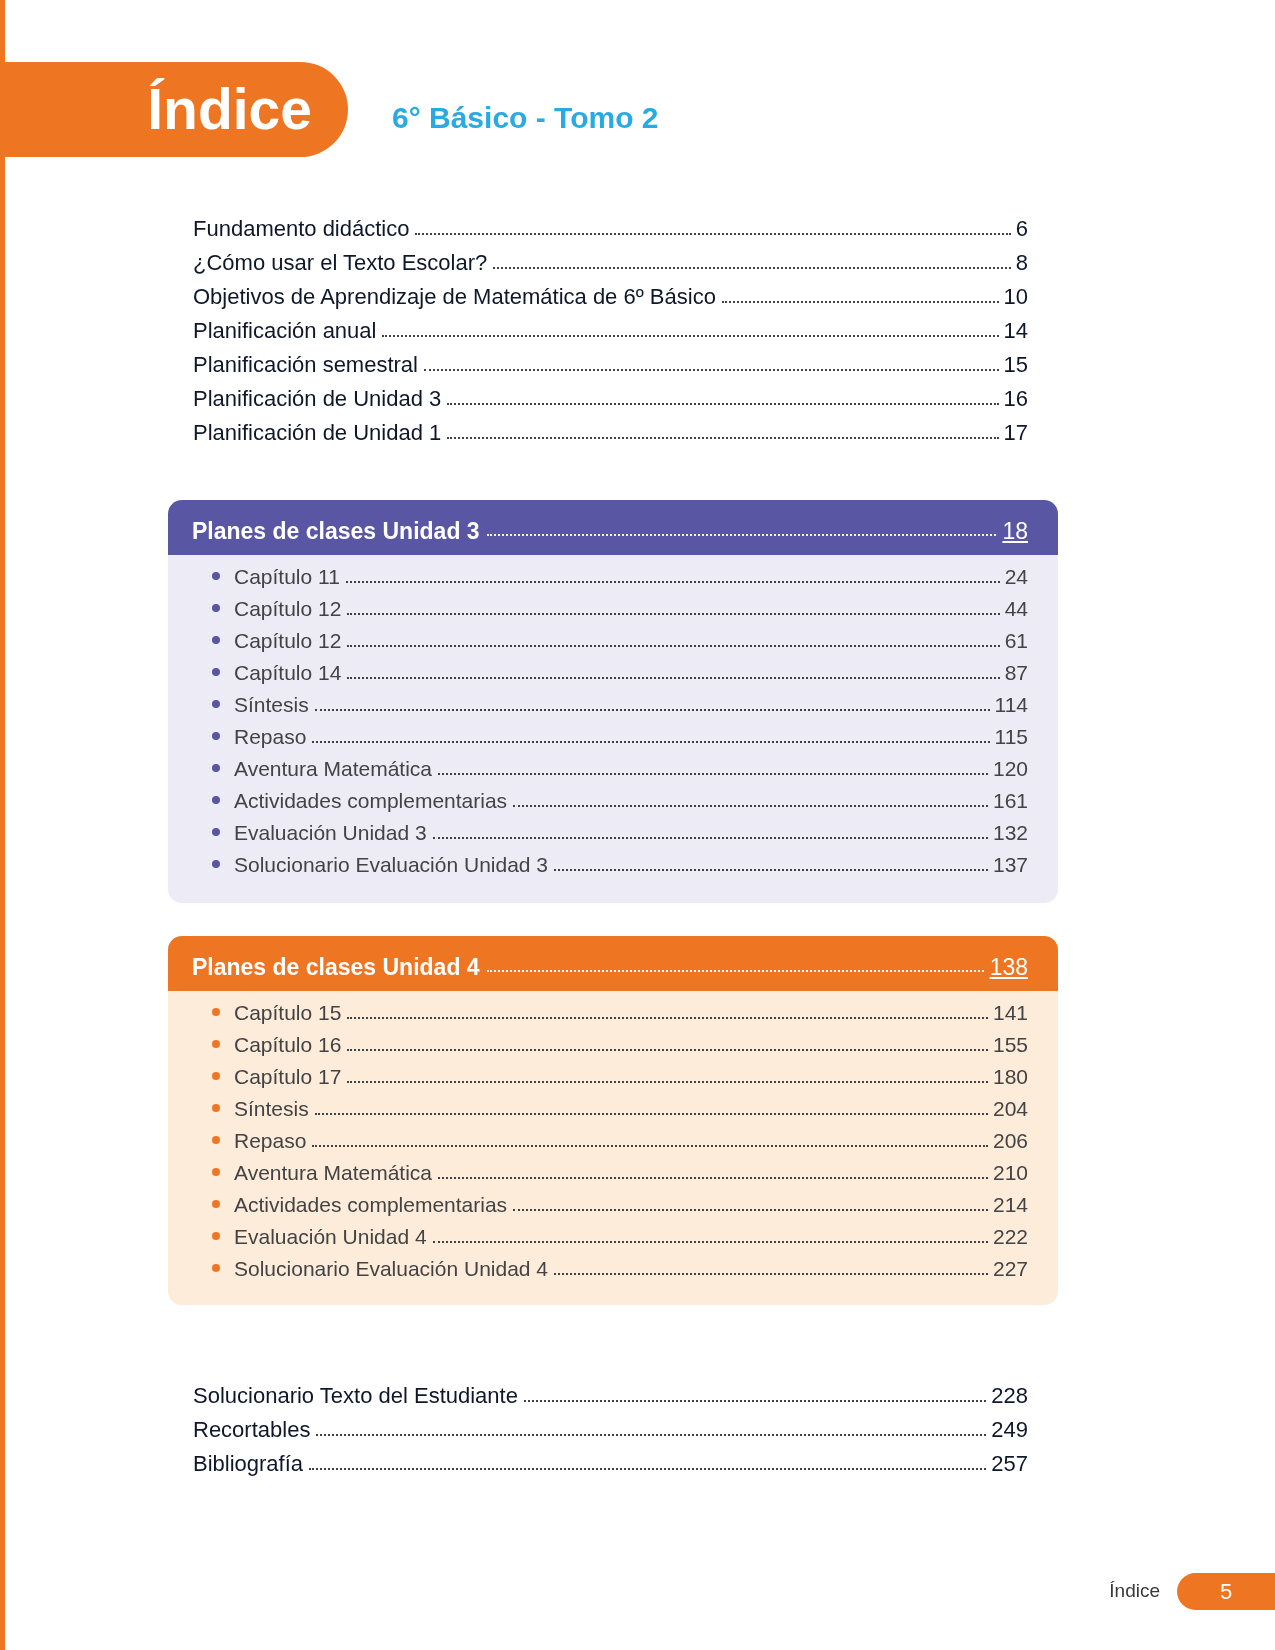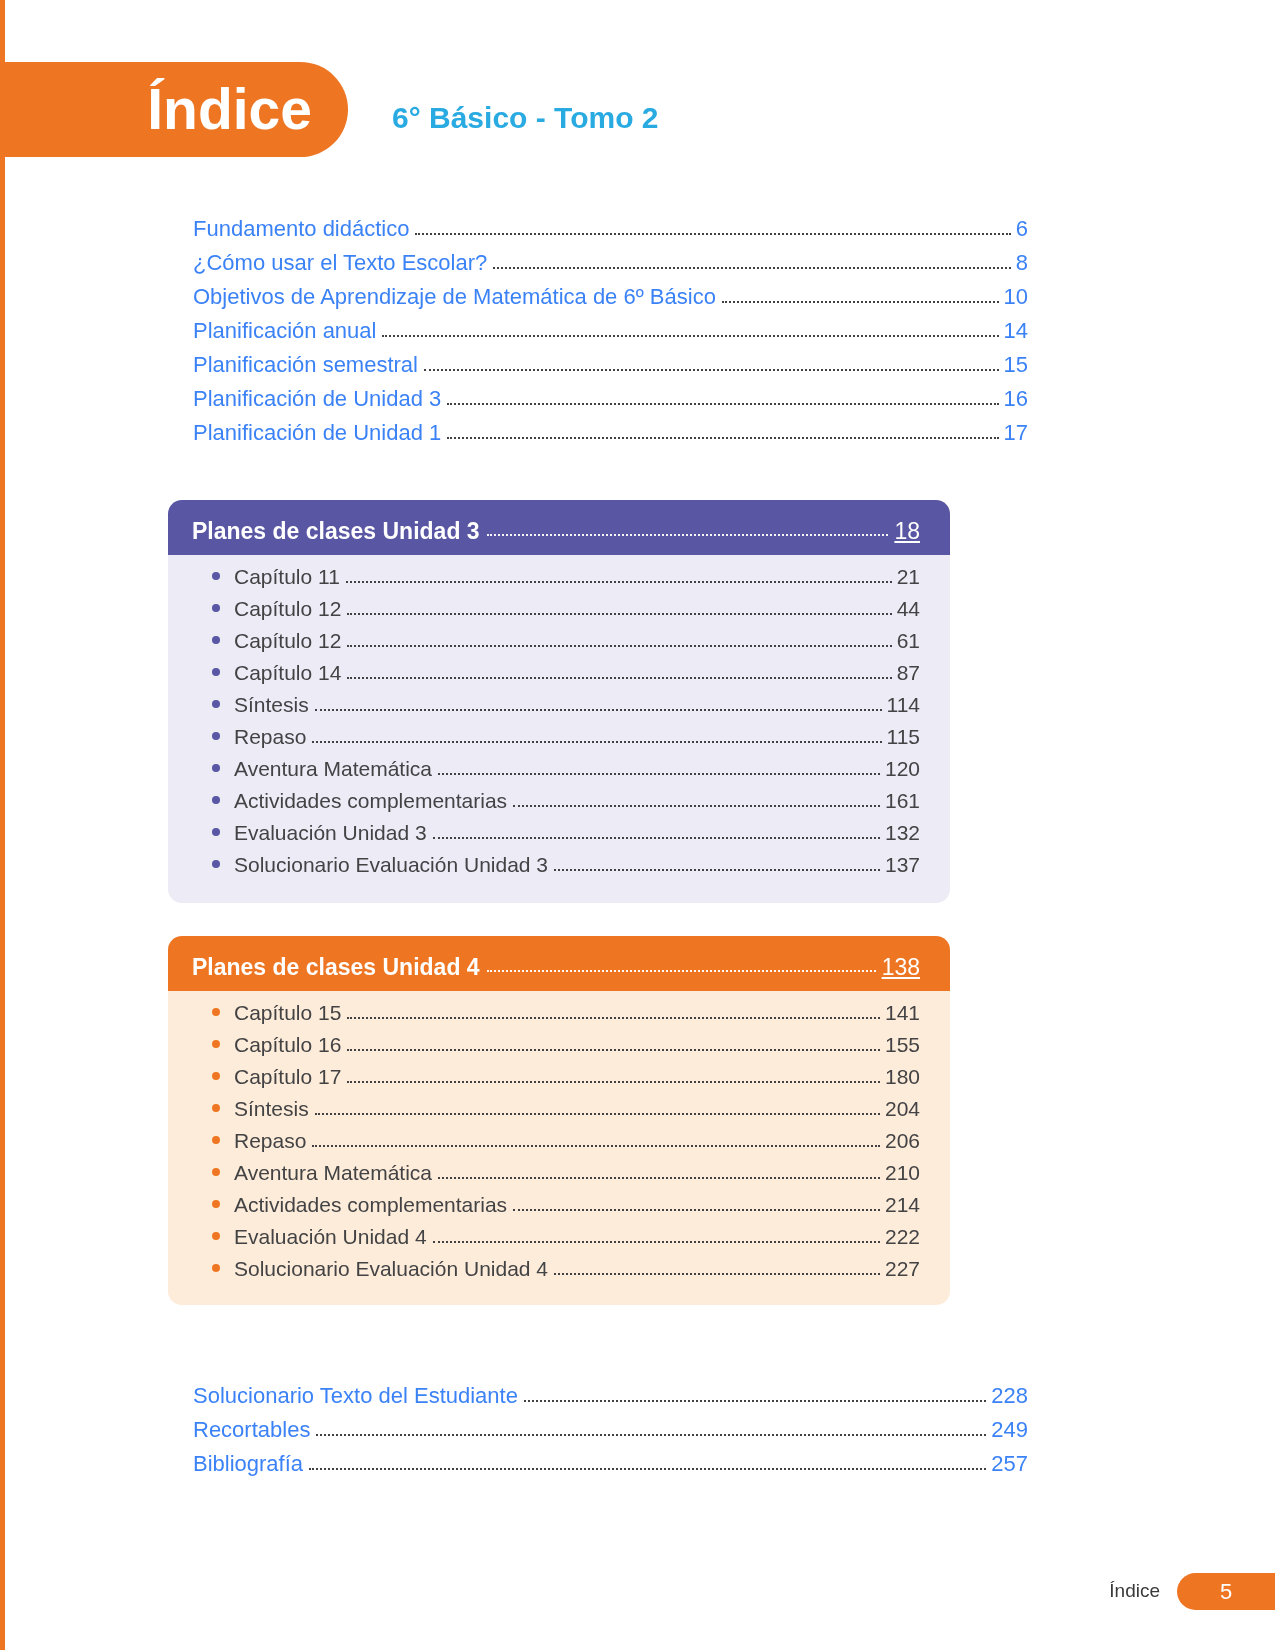--- a/index.html
+++ b/index.html
@@ -25,25 +25,25 @@
   .subtitle{
     position:absolute;left:392px;top:101px;font-size:30px;font-weight:bold;color:var(--blue);line-height:34px;
   }
   
   .toc-row{display:flex;align-items:flex-end;}
   .toc-row .lbl{white-space:nowrap;line-height:28px;}
   .toc-row .pg{white-space:nowrap;line-height:28px;}
   .toc-row .dots{flex:1;margin:0 5px 8px 6px;border-bottom:2px dotted #414143;}
   
   .plain-list{position:absolute;left:193px;width:835px;}
-  .plain-list .toc-row{height:34px;font-size:22px;color:#3b82f6;}
+  .plain-list .toc-row{height:34px;font-size:22px;color:#0f172a;}
   #front-list{top:209px;}
   #back-list{top:1376px;}
   
-  .panel{position:absolute;left:168px;width:782px;box-sizing:border-box;}
+  .panel{position:absolute;left:168px;width:890px;box-sizing:border-box;}
   .panel-header{
     display:flex;align-items:flex-end;height:55px;padding:0 30px 0 24px;
     border-radius:14px 14px 0 0;box-sizing:border-box;
   }
   .panel-header .lbl{color:#fff;font-size:23px;font-weight:bold;white-space:nowrap;padding-bottom:12px;line-height:24px;}
   .panel-header .pg{color:#fff;font-size:23px;white-space:nowrap;padding-bottom:12px;line-height:24px;text-decoration:underline;}
   .panel-header .dots{flex:1;margin:0 6px 19px 7px;border-bottom:2px dotted rgba(255,255,255,.95);}
   .panel-body{border-radius:0 0 14px 14px;padding:4px 30px 24px 40px;}
   .panel-body .toc-row{height:32px;font-size:21px;color:#434345;}
   .panel-body .dot{
@@ -127,21 +127,21 @@
       <span class="lbl">Planes de clases Unidad 3</span>
       <span class="dots"></span>
       <span class="pg">18</span>
     </div>
     <div class="panel-body">
 
         <div class="toc-row">
           <span class="dot"></span>
           <span class="lbl">Capítulo 11</span>
           <span class="dots"></span>
-          <span class="pg">21</span>
+          <span class="pg">24</span>
         </div>
 
         <div class="toc-row">
           <span class="dot"></span>
           <span class="lbl">Capítulo 12</span>
           <span class="dots"></span>
           <span class="pg">44</span>
         </div>
 
         <div class="toc-row">

